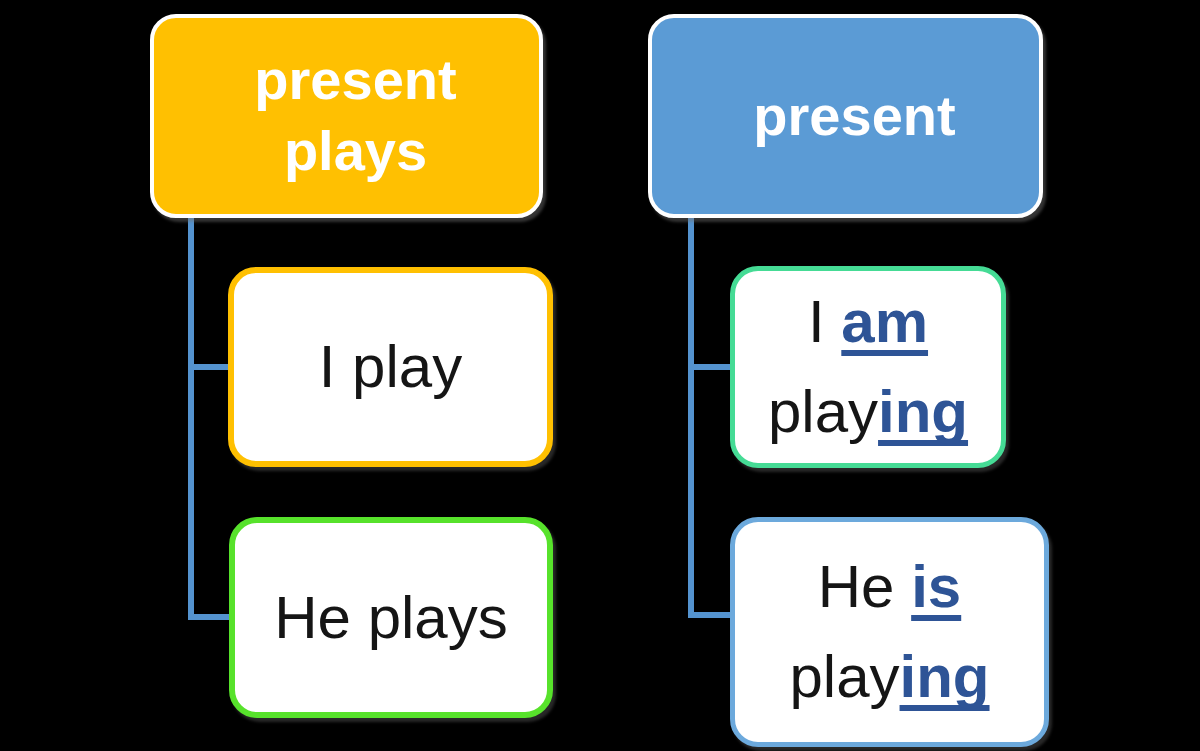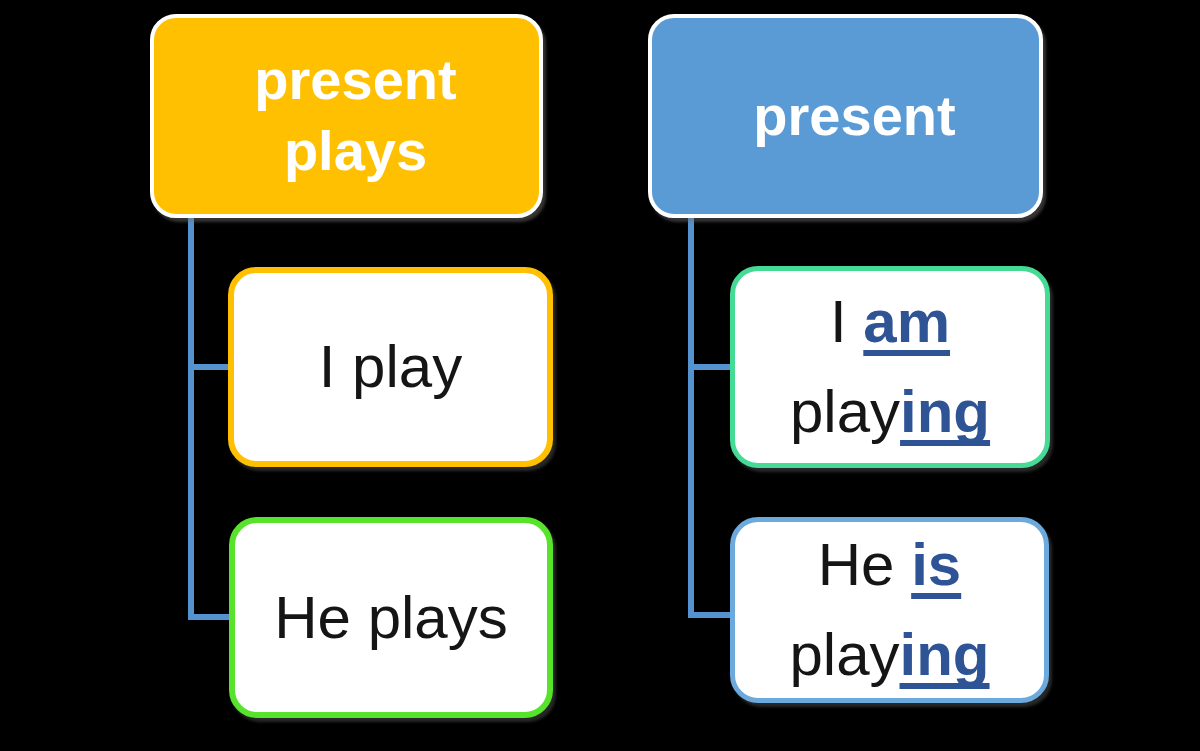--- a/index.html
+++ b/index.html
@@ -59,22 +59,22 @@
     align-items: center;
     justify-content: center;
     text-align: center;
     color: #151515;
     font-size: 60px;
     line-height: 1.5;
     box-shadow: 3px 4px 3px rgba(115,115,115,0.35);
   }
   #child-l1 { left: 228px; top: 267px; width: 325px; height: 200px; border: 6px solid var(--yellow, #FFC001); }
   #child-l2 { left: 229px; top: 517px; width: 324px; height: 201px; border: 6px solid var(--green, #57E22B); }
-  #child-r1 { left: 730px; top: 266px; width: 320px; height: 202px; border: 5px solid var(--mint, #45DB95); }
-  #child-r2 { left: 730px; top: 517px; width: 319px; height: 186px; border: 5px solid var(--lightblue, #6CA9DC); }
+  #child-r1 { left: 730px; top: 266px; width: 276px; height: 202px; border: 5px solid var(--mint, #45DB95); }
+  #child-r2 { left: 730px; top: 517px; width: 319px; height: 230px; border: 5px solid var(--lightblue, #6CA9DC); }
 
   .hl {
     color: var(--darkblue, #2E5496);
     font-weight: bold;
     text-decoration: underline;
     text-decoration-thickness: 6px;
     text-underline-offset: 8px;
     text-decoration-skip-ink: none;
   }
 </style>

